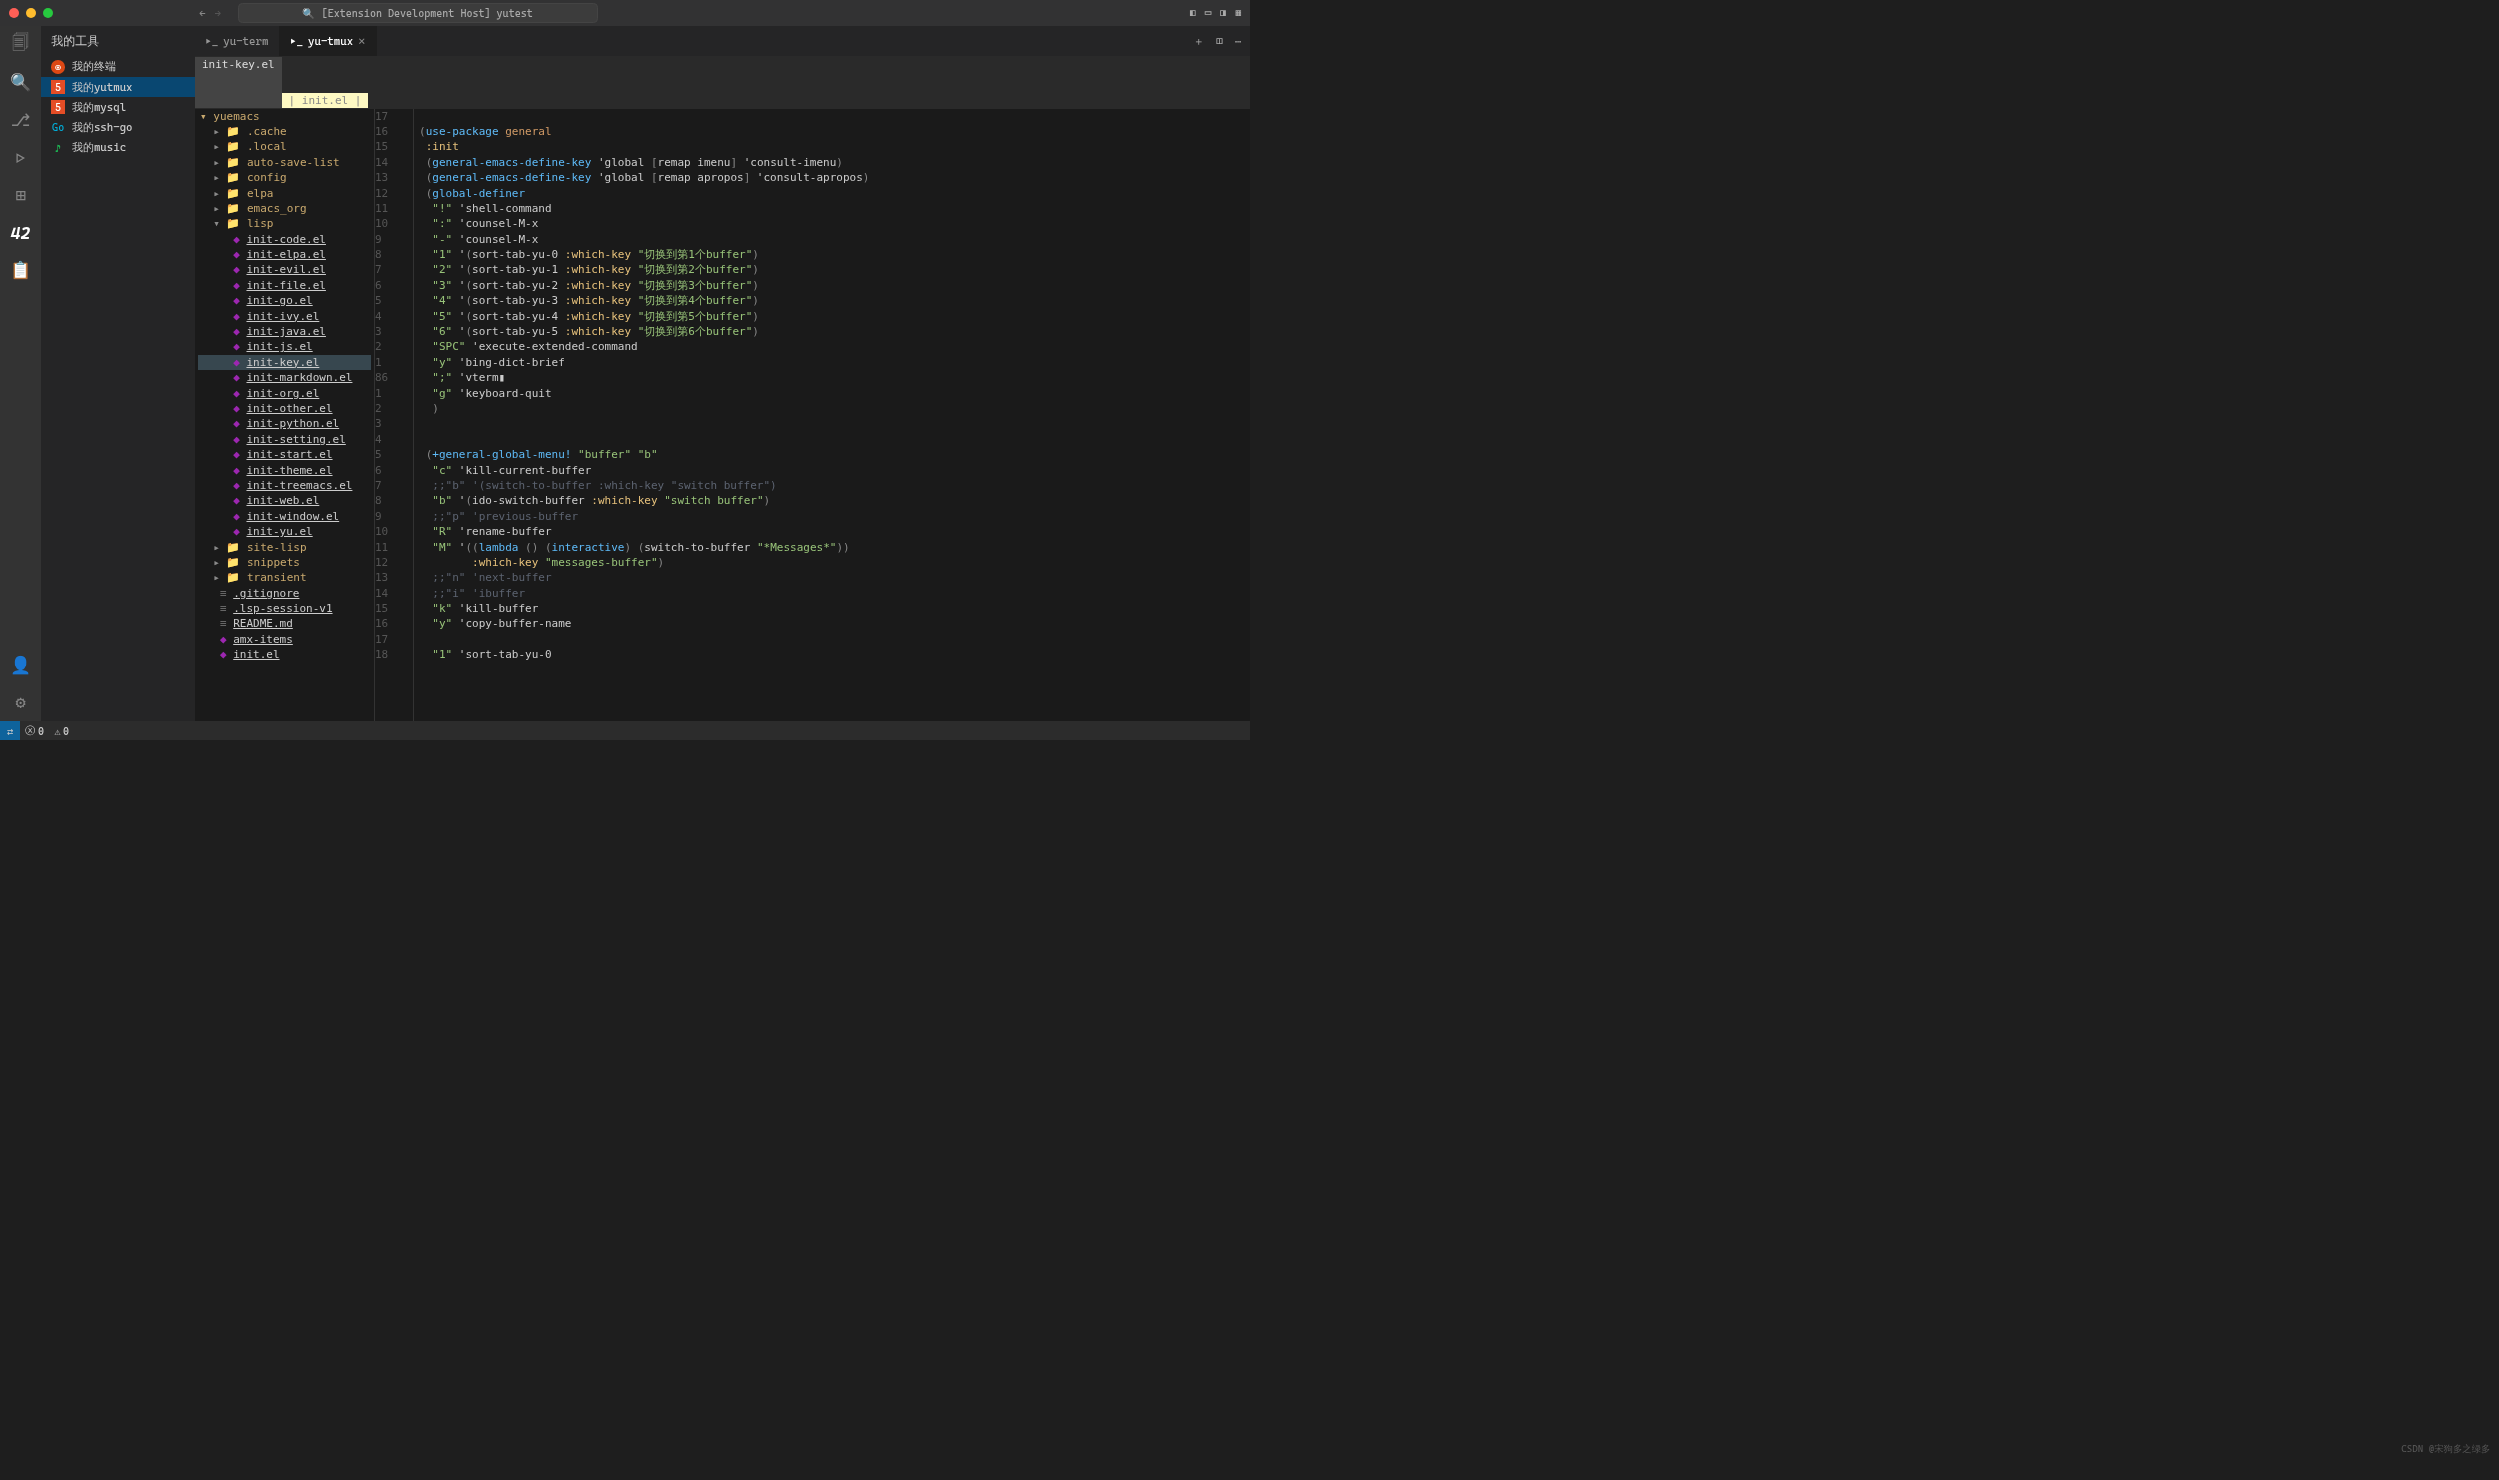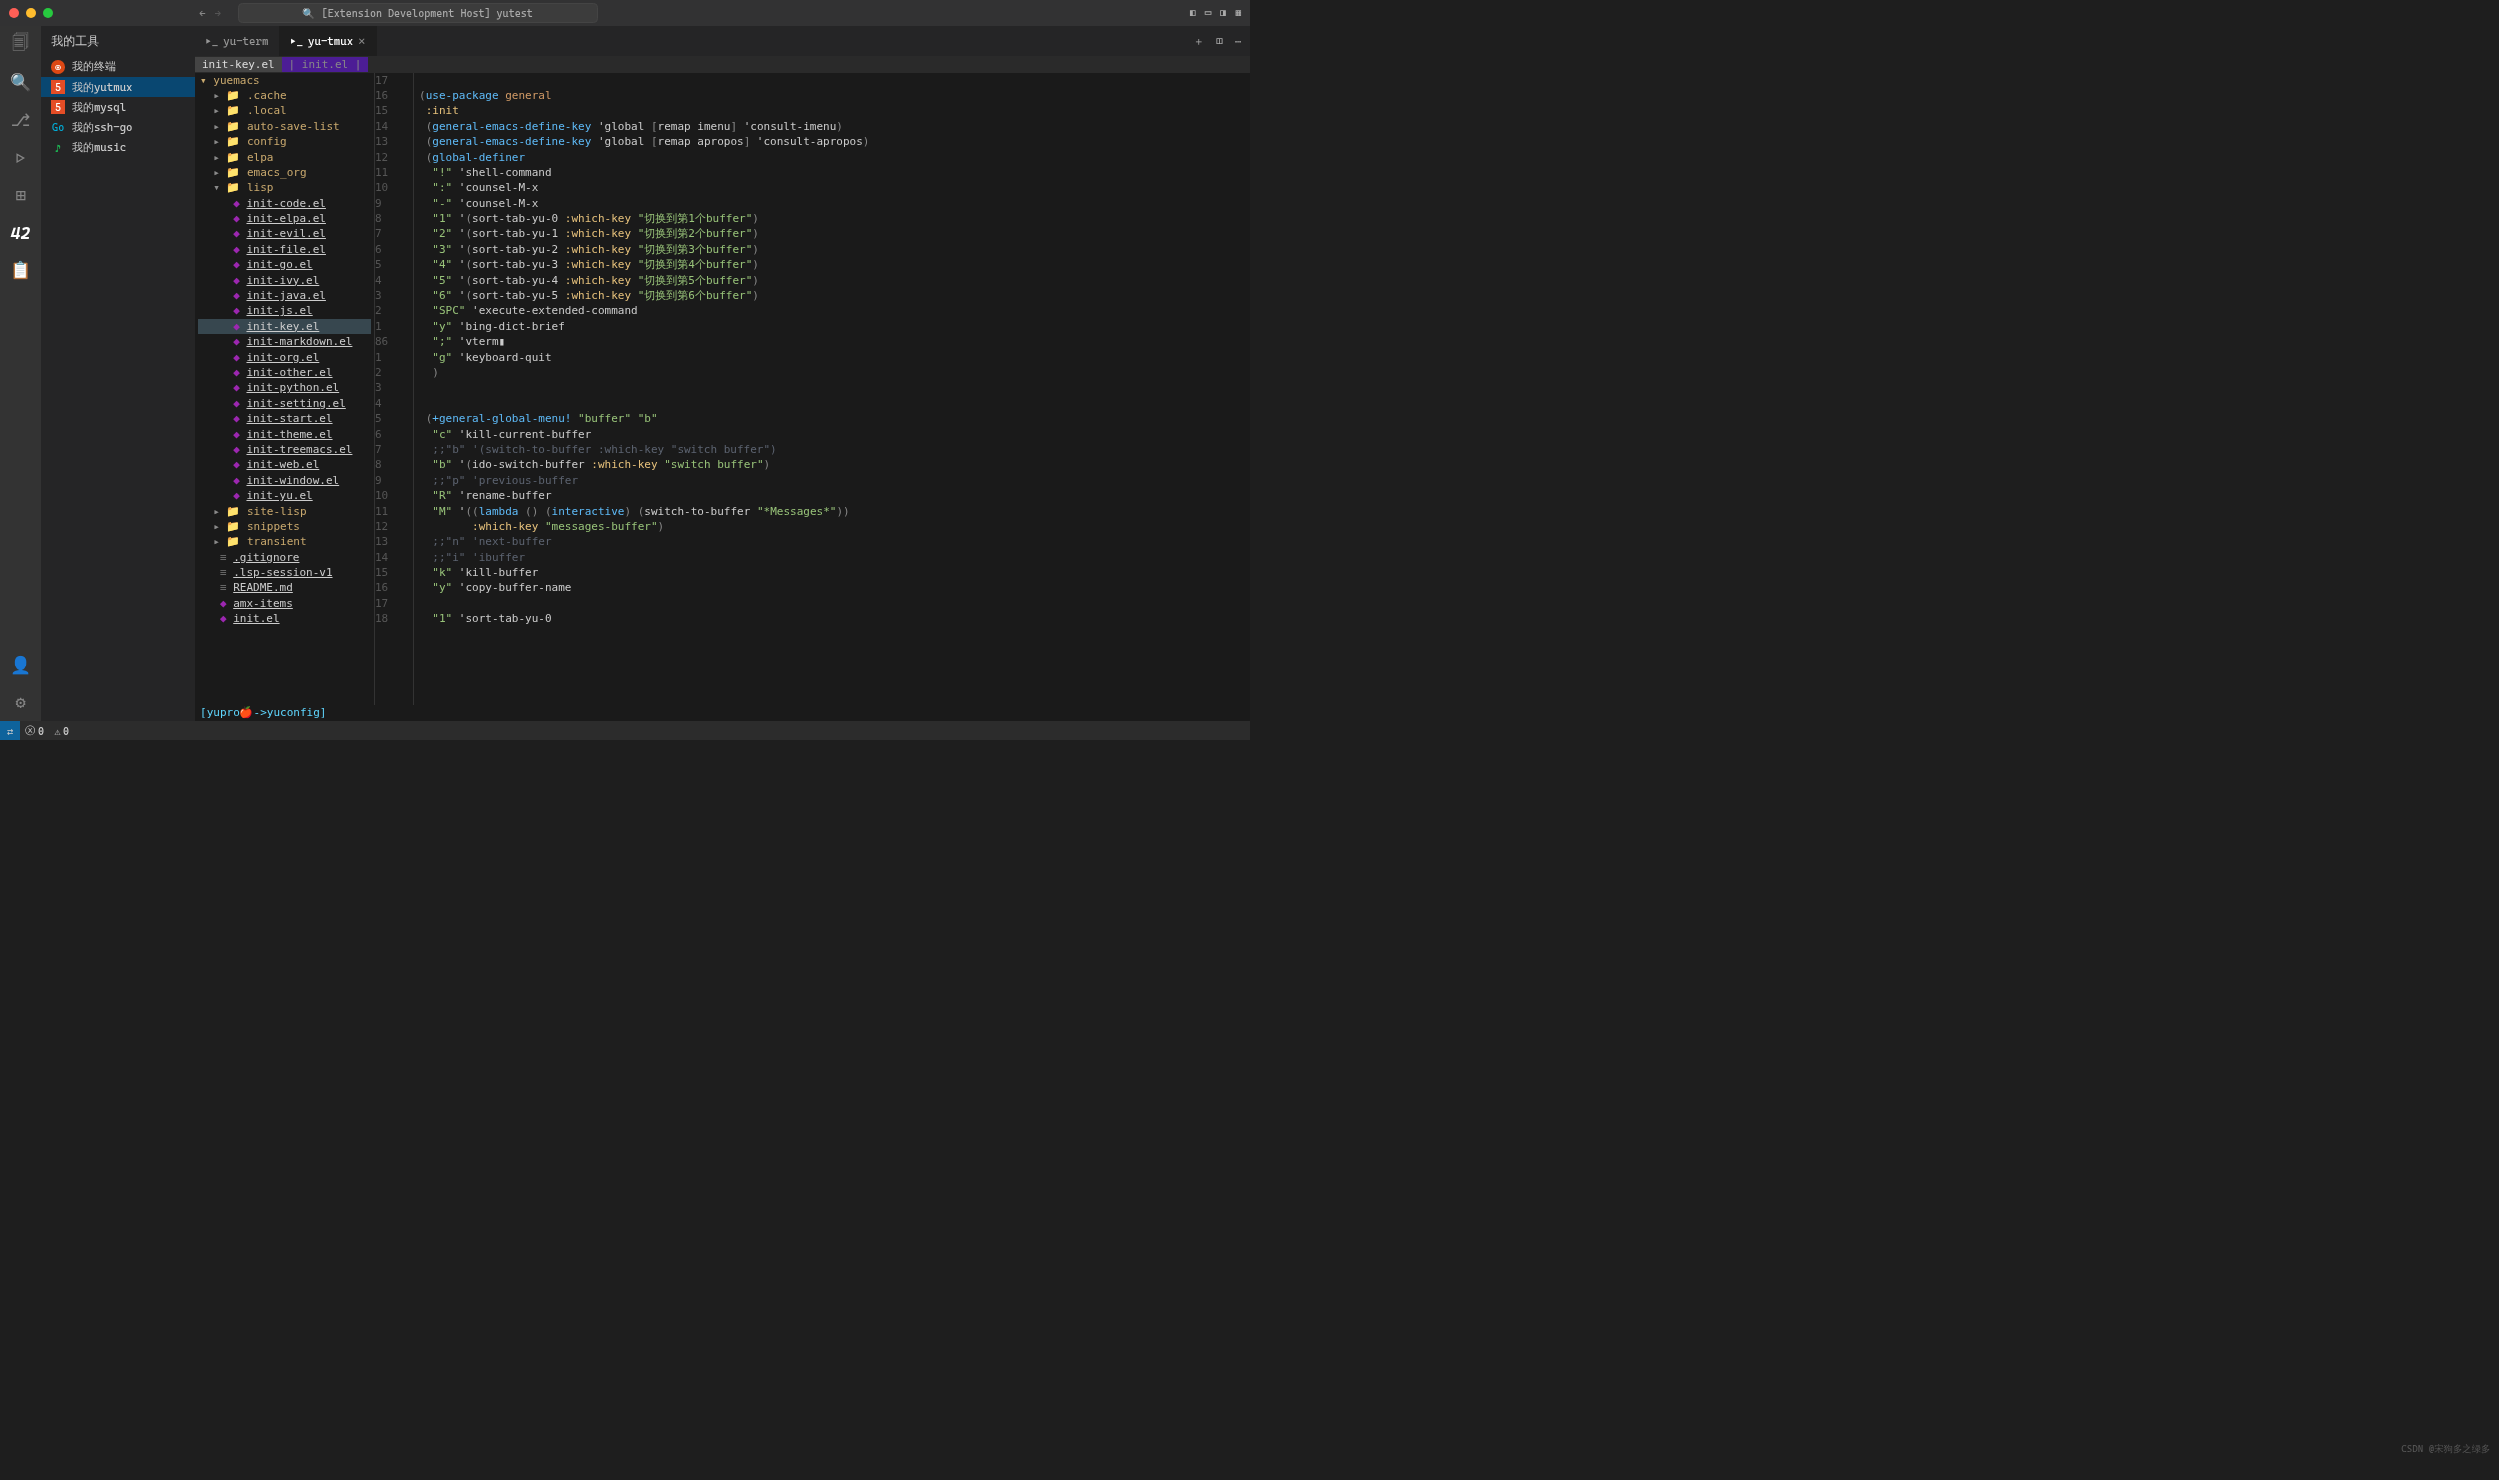--- a/index.html
+++ b/index.html
@@ -100,21 +100,21 @@
   overflow: hidden;
   display: flex;
   flex-direction: column;
 }
 .emacs-tabline {
   background: #2a2a2a;
   padding: 0.9px 0;
   display: flex;
 }
 .emacs-tab { padding: 0.9px 6.9px; background: #444; color: #ddd; }
-.emacs-tab.inactive { background: #4c1d95; color: #888; }
+.emacs-tab.inactive { background: #fef9c3; color: #888; margin-top: 36px; }
 .emacs-body { flex: 1; display: flex; overflow: hidden; line-height: 1.4; }
 .treemacs {
   width: 180px;
   background: #1a1a1a;
   padding: 0 3.4px;
   border-right: 0.9px solid #333;
   overflow: hidden;
 }
 .tree-row { white-space: nowrap; padding: 0 1.7px; }
 .tree-row.selected { background: #37474f; }
@@ -335,23 +335,20 @@
               <div>13</div>
               <div>14</div>
               <div>15</div>
               <div>16</div>
               <div>17</div>
               <div>18</div>
             </div>
           <div class="code-lines" id="code-lines"><div>&nbsp;</div><div><span class="tok-paren">(</span><span class="tok-fn">use-package</span> <span class="tok-kw">general</span></div><div> <span class="tok-keyw">:init</span></div><div> <span class="tok-paren">(</span><span class="tok-fn">general-emacs-define-key</span> 'global <span class="tok-paren">[</span>remap imenu<span class="tok-paren">]</span> 'consult-imenu<span class="tok-paren">)</span></div><div> <span class="tok-paren">(</span><span class="tok-fn">general-emacs-define-key</span> 'global <span class="tok-paren">[</span>remap apropos<span class="tok-paren">]</span> 'consult-apropos<span class="tok-paren">)</span></div><div> <span class="tok-paren">(</span><span class="tok-fn">global-definer</span></div><div>  <span class="tok-str">"!"</span> 'shell-command</div><div>  <span class="tok-str">":"</span> 'counsel-M-x</div><div>  <span class="tok-str">"-"</span> 'counsel-M-x</div><div>  <span class="tok-str">"1"</span> '<span class="tok-paren">(</span>sort-tab-yu-0 <span class="tok-keyw">:which-key</span> <span class="tok-str">"切换到第1个buffer"</span><span class="tok-paren">)</span></div><div>  <span class="tok-str">"2"</span> '<span class="tok-paren">(</span>sort-tab-yu-1 <span class="tok-keyw">:which-key</span> <span class="tok-str">"切换到第2个buffer"</span><span class="tok-paren">)</span></div><div>  <span class="tok-str">"3"</span> '<span class="tok-paren">(</span>sort-tab-yu-2 <span class="tok-keyw">:which-key</span> <span class="tok-str">"切换到第3个buffer"</span><span class="tok-paren">)</span></div><div>  <span class="tok-str">"4"</span> '<span class="tok-paren">(</span>sort-tab-yu-3 <span class="tok-keyw">:which-key</span> <span class="tok-str">"切换到第4个buffer"</span><span class="tok-paren">)</span></div><div>  <span class="tok-str">"5"</span> '<span class="tok-paren">(</span>sort-tab-yu-4 <span class="tok-keyw">:which-key</span> <span class="tok-str">"切换到第5个buffer"</span><span class="tok-paren">)</span></div><div>  <span class="tok-str">"6"</span> '<span class="tok-paren">(</span>sort-tab-yu-5 <span class="tok-keyw">:which-key</span> <span class="tok-str">"切换到第6个buffer"</span><span class="tok-paren">)</span></div><div>  <span class="tok-str">"SPC"</span> 'execute-extended-command</div><div>  <span class="tok-str">"y"</span> 'bing-dict-brief</div><div>  <span class="tok-str">";"</span> 'vterm▮</div><div>  <span class="tok-str">"g"</span> 'keyboard-quit</div><div>  <span class="tok-paren">)</span></div><div>&nbsp;</div><div>&nbsp;</div><div> <span class="tok-paren">(</span><span class="tok-fn">+general-global-menu!</span> <span class="tok-str">"buffer"</span> <span class="tok-str">"b"</span></div><div>  <span class="tok-str">"c"</span> 'kill-current-buffer</div><div>  <span class="tok-comment">;;"b" '(switch-to-buffer :which-key "switch buffer")</span></div><div>  <span class="tok-str">"b"</span> '<span class="tok-paren">(</span>ido-switch-buffer <span class="tok-keyw">:which-key</span> <span class="tok-str">"switch buffer"</span><span class="tok-paren">)</span></div><div>  <span class="tok-comment">;;"p" 'previous-buffer</span></div><div>  <span class="tok-str">"R"</span> 'rename-buffer</div><div>  <span class="tok-str">"M"</span> '<span class="tok-paren">((</span><span class="tok-fn">lambda</span> <span class="tok-paren">()</span> <span class="tok-paren">(</span><span class="tok-fn">interactive</span><span class="tok-paren">)</span> <span class="tok-paren">(</span>switch-to-buffer <span class="tok-str">"*Messages*"</span><span class="tok-paren">))</span></div><div>        <span class="tok-keyw">:which-key</span> <span class="tok-str">"messages-buffer"</span><span class="tok-paren">)</span></div><div>  <span class="tok-comment">;;"n" 'next-buffer</span></div><div>  <span class="tok-comment">;;"i" 'ibuffer</span></div><div>  <span class="tok-str">"k"</span> 'kill-buffer</div><div>  <span class="tok-str">"y"</span> 'copy-buffer-name</div><div>&nbsp;</div><div>  <span class="tok-str">"1"</span> 'sort-tab-yu-0</div></div>
         </div>
       </div>
-      <div class="prompt-line">
-        <span class="prompt-cwd">[yupro🍎-&gt;yuconfig]</span>
-      </div>
     </div>
   </div>
 </div>
 
 <div class="status-bar">
   <div class="sb-remote">⇄</div>
   <div class="sb-item">ⓧ <span>0</span></div>
   <div class="sb-item">⚠ <span>0</span></div>
 </div>
 

